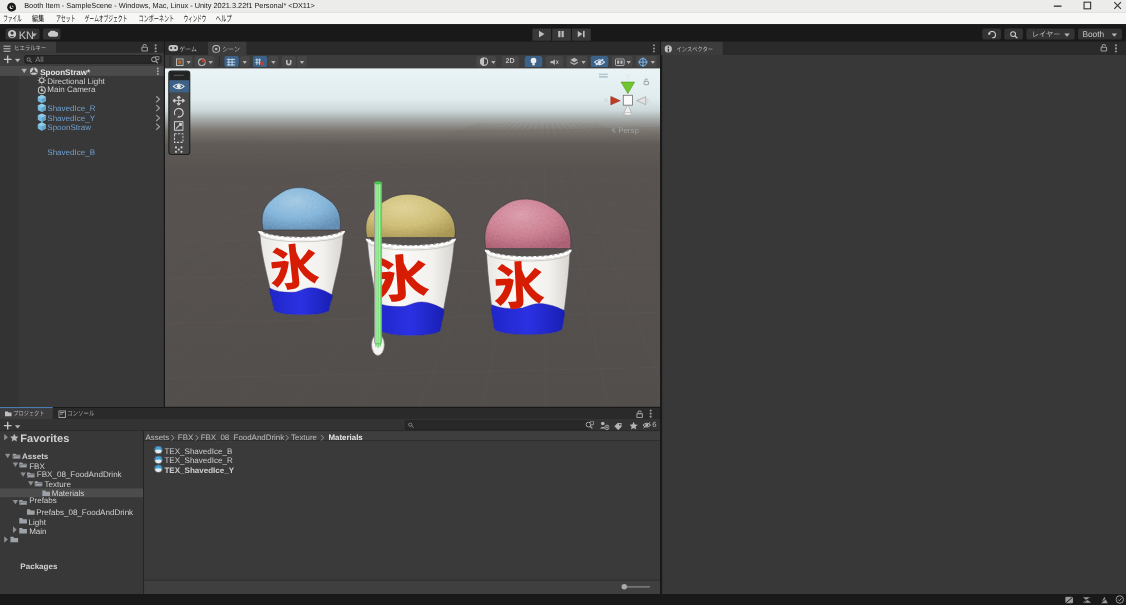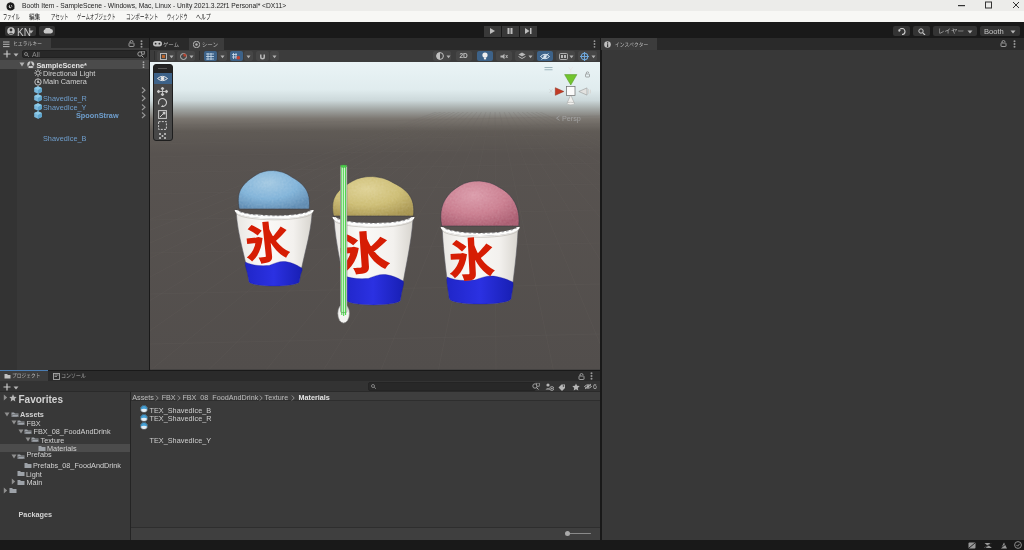--- a/index.html
+++ b/index.html
@@ -130,21 +130,21 @@
 <div style="position:absolute;left:0px;top:68.5px;width:17px;height:301.5px;background:#333333"></div>
 <div style="position:absolute;left:0px;top:60px;width:148.5px;height:8.6px;background:#4b4b4b"></div>
 <svg style="position:absolute;left:19px;top:62px" width="6" height="5">
     <path d="M0.5 0.5 L5.5 0.5 L3 4.5 Z" fill="#b0b0b0"></path>
   </svg>
 <svg style="position:absolute;left:27px;top:60.7px" width="7.5" height="7.5">
     <circle cx="3.75" cy="3.75" r="3.5" fill="#c8c8c8"></circle>
     <circle cx="3.75" cy="3.75" r="1.4" fill="#4b4b4b"></circle>
     <path d="M3.75 0.3 V3.75 L7 5.5 M0.6 5.6 L3.75 3.75" stroke="#4b4b4b" stroke-width="0.9" fill="none"></path>
   </svg>
-<div style="position:absolute;left:36.5px;top:60.8px;font-size:7.3px;color:#e2e2e2;font-weight:700;letter-spacing:0px;white-space:nowrap;">SampleScene*</div>
+<div style="position:absolute;left:36.5px;top:60.8px;font-size:7.3px;color:#e2e2e2;font-weight:700;letter-spacing:0px;white-space:nowrap;">SpoonStraw*</div>
 <svg style="position:absolute;left:141.5px;top:60.8px" width="3" height="8">
     <circle cx="1.5" cy="1.2" r="0.9" fill="#aaa"></circle>
     <circle cx="1.5" cy="3.7" r="0.9" fill="#aaa"></circle>
     <circle cx="1.5" cy="6.2" r="0.9" fill="#aaa"></circle>
   </svg>
 <svg style="position:absolute;left:33.5px;top:69px" width="8" height="8">
     <circle cx="4" cy="4" r="2.1" fill="none" stroke="#c0c0c0" stroke-width="1"></circle>
     <path d="M4 0 V1.3 M4 6.7 V8 M0 4 H1.3 M6.7 4 H8 M1.2 1.2 L2.1 2.1 M5.9 5.9 L6.8 6.8 M6.8 1.2 L5.9 2.1 M1.2 6.8 L2.1 5.9" stroke="#c0c0c0" stroke-width="0.8"></path>
   </svg>
 <div style="position:absolute;left:43px;top:68.8px;font-size:7.3px;color:#d2d2d2;font-weight:400;letter-spacing:0px;white-space:nowrap;">Directional Light</div>
@@ -179,21 +179,21 @@
   </svg>
 <div style="position:absolute;left:43px;top:102.60000000000001px;font-size:7.3px;color:#6f9fce;font-weight:400;letter-spacing:0px;white-space:nowrap;">ShavedIce_Y</div>
 <svg style="position:absolute;left:141px;top:103.9px" width="5" height="7">
     <path d="M1 0.5 L4 3.2 L1 6" stroke="#9a9a9a" stroke-width="1.1" fill="none"></path>
   </svg>
 <svg style="position:absolute;left:33.5px;top:111.4px" width="8" height="8">
     <path d="M4 0.2 L7.8 2.1 L7.8 5.9 L4 7.8 L0.2 5.9 L0.2 2.1 Z" fill="#7ab8dc"></path>
     <path d="M4 0.2 L7.8 2.1 L4 4 L0.2 2.1 Z" fill="#8ecbe8"></path>
     <path d="M4 4 L7.8 2.1 L7.8 5.9 L4 7.8 Z" fill="#5ea4cc"></path>
   </svg>
-<div style="position:absolute;left:43px;top:111.10000000000001px;font-size:7.3px;color:#6f9fce;font-weight:700;letter-spacing:0px;white-space:nowrap;padding-left:33px;">SpoonStraw</div>
+<div style="position:absolute;left:43px;top:111.10000000000001px;font-size:7.3px;color:#6f9fce;font-weight:400;letter-spacing:0px;white-space:nowrap;">SpoonStraw</div>
 <svg style="position:absolute;left:141px;top:112.4px" width="5" height="7">
     <path d="M1 0.5 L4 3.2 L1 6" stroke="#9a9a9a" stroke-width="1.1" fill="none"></path>
   </svg>
 <div style="position:absolute;left:148.5px;top:38px;width:451.5px;height:332px;background:#383838;border-left:1px solid #191919"></div>
 <div style="position:absolute;left:149.5px;top:38px;width:450.5px;height:11.5px;background:#2a2a2a"></div>
 <div style="position:absolute;left:188.6px;top:38px;width:35px;height:11.5px;background:#3c3c3c"></div>
 <svg style="position:absolute;left:152.5px;top:41px" width="9" height="5.5">
     <rect width="9" height="5.5" rx="2.7" fill="#c0c0c0"></rect>
     <circle cx="2.6" cy="2.7" r="0.9" fill="#2a2a2a"></circle>
     <circle cx="6.4" cy="2.7" r="0.9" fill="#2a2a2a"></circle>
@@ -672,21 +672,21 @@
     <circle cx="4" cy="4" r="3.6" fill="#e4edf4"></circle>
     <path d="M0.5 4.8 A3.6 3.6 0 1 1 7.5 4.8 Q4 2.6 0.5 4.8 Z" fill="#44a0d6"></path>
     <circle cx="4" cy="4" r="3.6" fill="none" stroke="#2a2a2a" stroke-width="0.5"></circle>
   </svg>
 <div style="position:absolute;left:149.5px;top:414.0px;font-size:7.3px;color:#cfcfcf;font-weight:400;letter-spacing:0px;white-space:nowrap;">TEX_ShavedIce_R</div>
 <svg style="position:absolute;left:139.5px;top:422.2px" width="8" height="8">
     <circle cx="4" cy="4" r="3.6" fill="#e4edf4"></circle>
     <path d="M0.5 4.8 A3.6 3.6 0 1 1 7.5 4.8 Q4 2.6 0.5 4.8 Z" fill="#44a0d6"></path>
     <circle cx="4" cy="4" r="3.6" fill="none" stroke="#2a2a2a" stroke-width="0.5"></circle>
   </svg>
-<div style="position:absolute;left:149.5px;top:436px;font-size:7.3px;color:#cfcfcf;font-weight:400;letter-spacing:0px;white-space:nowrap;text-align:center;">TEX_ShavedIce_Y</div>
+<div style="position:absolute;left:149.5px;top:423px;font-size:7.3px;color:#cfcfcf;font-weight:700;letter-spacing:0px;white-space:nowrap;text-align:center;">TEX_ShavedIce_Y</div>
 <div style="position:absolute;left:130.5px;top:527px;width:469.5px;height:13px;background:#3f3f3f;border-top:1px solid #2e2e2e"></div>
 <div style="position:absolute;left:567px;top:532.5px;width:24px;height:1.5px;background:#8a8a8a;border-radius:1px"></div>
 <div style="position:absolute;left:565px;top:530.5px;width:5px;height:5px;border-radius:50%;background:#aaa"></div>
 <div style="position:absolute;left:0px;top:540px;width:1024px;height:10px;background:#191919"></div>
 <svg style="position:absolute;left:968px;top:541.5px" width="8" height="7">
     <rect x="0.5" y="0.5" width="7" height="6" rx="1" fill="#999"></rect>
     <path d="M1 6 L7 1" stroke="#191919" stroke-width="0.9"></path>
   </svg>
 <svg style="position:absolute;left:984px;top:541.5px" width="8" height="7">
     <path d="M0.5 1 H7.5 L4 4 Z M0.5 6 H7.5 V5.5 L4 3 L0.5 5.5 Z" fill="#999"></path>

